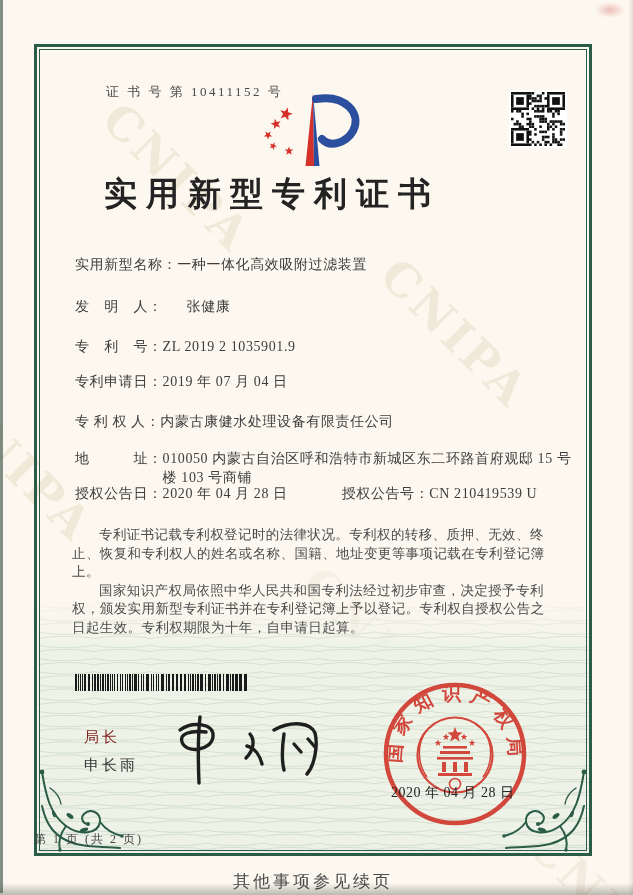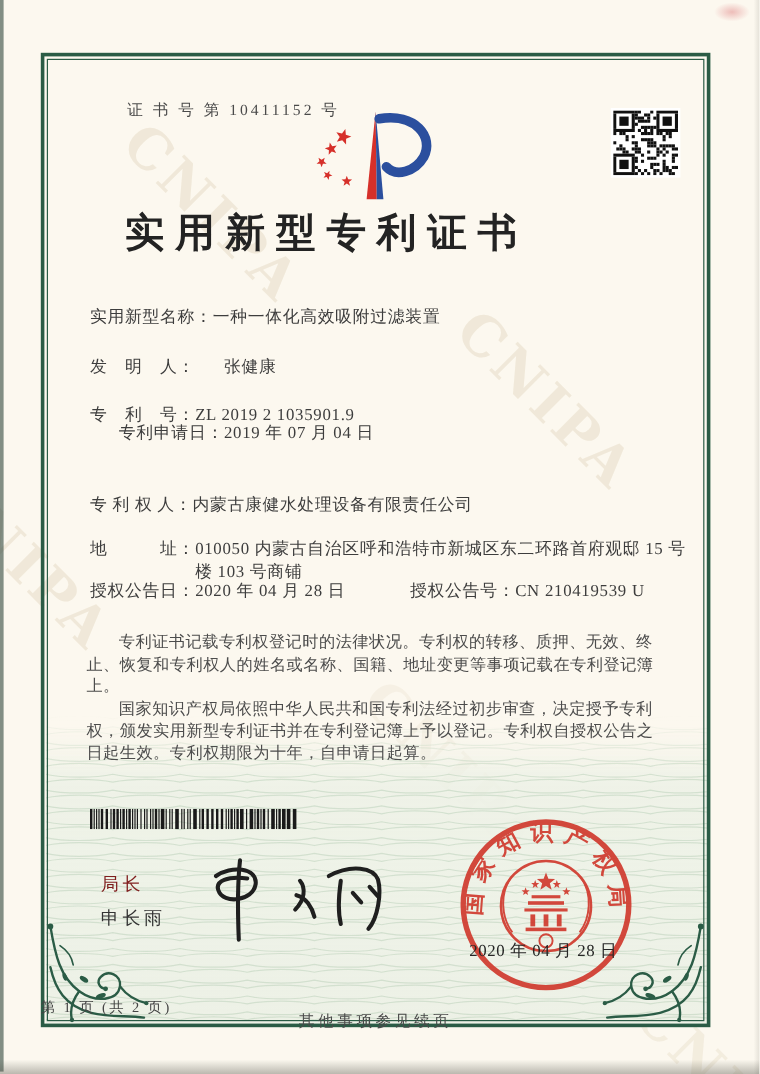--- a/index.html
+++ b/index.html
@@ -48,21 +48,21 @@
            font-size:33px; font-weight:bold; letter-spacing:9px; color:#232323; z-index:4; }
 
   
   .row { position:absolute; left:75px; display:flex; font-size:14px; color:#3d3d3d;
          letter-spacing:.6px; z-index:4; line-height:19px; }
   .row .lbl { flex:none; white-space:nowrap; }
   .row .val { flex:none; white-space:nowrap; }
   .row-name   { top:255px; }
   .row-inv    { top:297px;gap:24px; }
   .row-patno  { top:337px; }
-  .row-appdt  { top:352px;margin-left:24px; }
+  .row-appdt  { top:372px; }
   .row-ptee   { top:412px; }
   .row-addr   { top:449px; width:505px; }
   .row-addr .val { flex:1; white-space:normal; }
   .row-grant  { top:484px; width:505px; }
   .row-grant .cell2 { margin-left:54px; }
 
   
   .paras { position:absolute; left:72px; top:526px; width:474px; z-index:4;
            font-size:13.5px; line-height:18.6px; color:#4c4c4c; letter-spacing:.4px; }
   .paras p { text-indent:2em; margin:0; }
@@ -81,22 +81,22 @@
   .signature { position:absolute; left:162px; top:703px; z-index:4; }
 
   
   .orn { position:absolute; z-index:4; }
   .orn-bl { left:36px; top:766px; }
   .orn-br { left:502px; top:766px; transform:scaleX(-1); }
 
   
   .page-info { position:absolute; left:34px; top:831px; width:558px; text-align:left;
                font-size:12px; letter-spacing:2px; color:#444; z-index:4; }
-  .cont-note { position:absolute; left:34px; top:842px; width:558px; text-align:center;
-               font-size:13px; letter-spacing:3px; color:#4a4a4a; z-index:4; }
+  .cont-note { position:absolute; left:34px; top:870px; width:558px; text-align:center;
+               font-size:17px; letter-spacing:3px; color:#4a4a4a; z-index:4; }
 </style>
 </head>
 <body>
 
 <div class="page">
 
   <div class="wm wm-1">CNIPA</div>
   <div class="wm wm-2">CNIPA</div>
   <div class="wm wm-3">CNIPA</div>
   <div class="wm wm-4">CNIPA</div>

